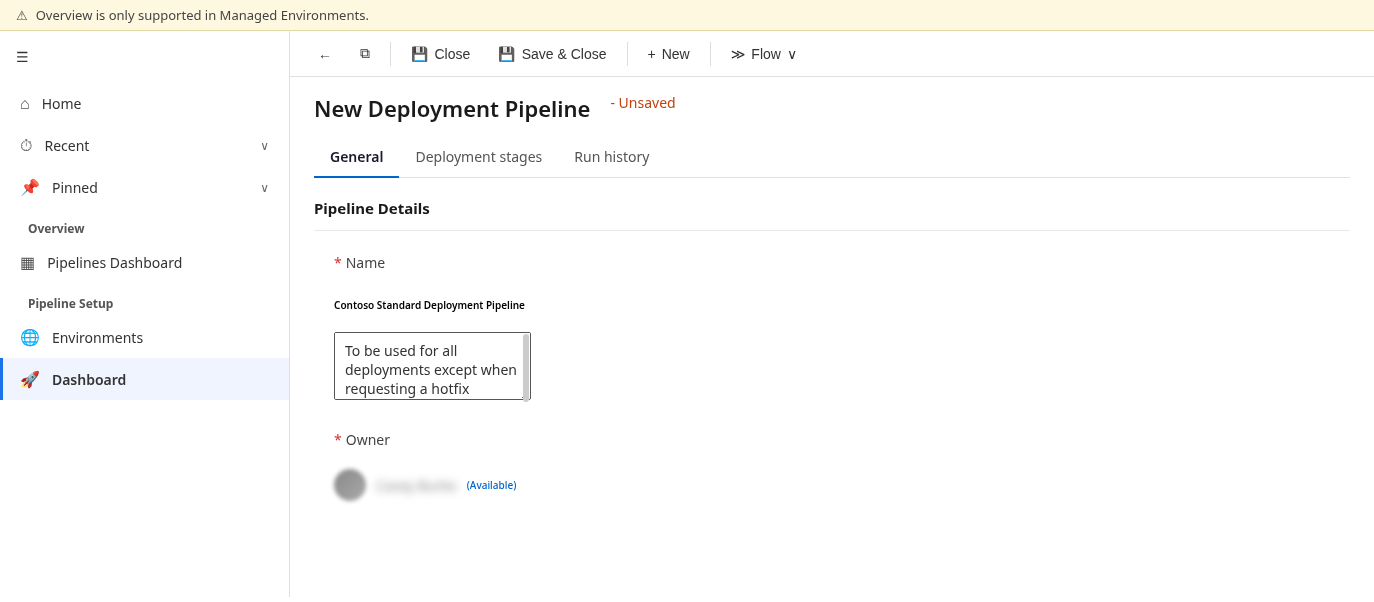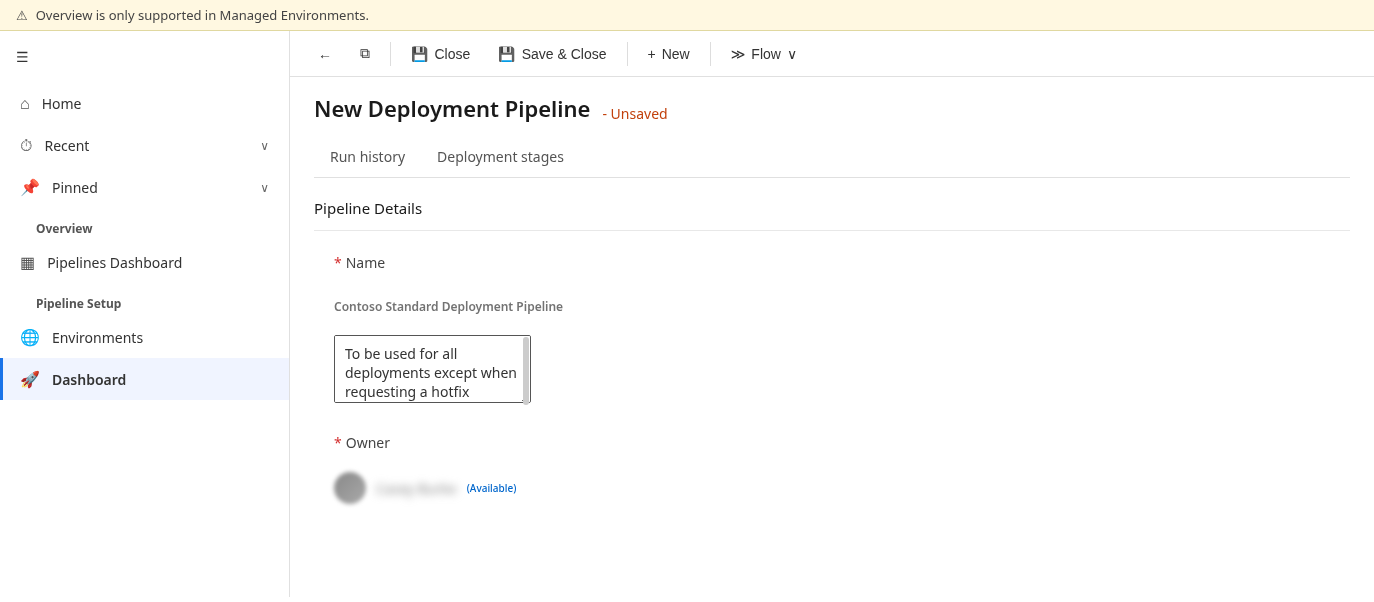--- a/index.html
+++ b/index.html
@@ -42,21 +42,21 @@
       gap: 12px;
       padding: 10px 20px;
       cursor: pointer;
       color: #333;
       font-size: 14px;
     }
     .sidebar-nav-item .icon { font-size: 16px; color: #555; }
     .sidebar-nav-item .chevron { margin-left: auto; font-size: 12px; color: #666; }
 
     .sidebar-section-label {
-      padding: 12px 36px 4px;
+      padding: 12px 28px 4px;
       font-size: 12px;
       font-weight: 700;
       color: #555;
       text-transform: none;
     }
 
     .sidebar-nav-item.active {
       border-left: 3px solid #1a73e8;
       background: #f0f4ff;
       font-weight: 600;
@@ -102,22 +102,22 @@
     }
 
     
     .page-header {
       padding: 16px 24px 0;
       background: #fff;
     }
 
     .page-title-row {
       display: flex;
-      align-items: flex-end;
-      gap: 12px;
+      align-items: flex-start;
+      gap: 20px;
       margin-bottom: 16px;
     }
 
     .page-title {
       font-size: 22px;
       font-weight: 600;
       color: #1a1a1a;
     }
 
     .page-subtitle {
@@ -150,21 +150,21 @@
     
     .content-area {
       flex: 1;
       overflow-y: auto;
       padding: 20px 24px;
       background: #fff;
     }
 
     .section-title {
       font-size: 15px;
-      font-weight: 400;
+      font-weight: 700;
       color: #1a1a1a;
       margin-bottom: 16px;
       padding-bottom: 12px;
       border-bottom: 1px solid #e8e8e8;
     }
 
     
     .form-row {
       display: flex;
       align-items: flex-start;
@@ -182,22 +182,22 @@
       padding-top: 6px;
     }
 
     .required-star {
       color: #d32f2f;
       margin-right: 4px;
     }
 
     .form-value {
       flex: 1;
-      font-size: 12px;
-      color: #737373;
+      font-size: 10px;
+      color: #000000;
       font-weight: 600;
       padding-top: 6px;
     }
 
     .form-textarea {
       flex: 1;
       border: 1px solid #555;
       border-radius: 2px;
       padding: 8px 10px;
       font-size: 14px;
@@ -328,22 +328,23 @@
         <span>∨</span>
       </button>
     </div>
 
     <div class="page-header">
       <div class="page-title-row">
         <span class="page-title">New Deployment Pipeline</span>
         <span class="page-subtitle">- Unsaved</span>
       </div>
       <div class="tabs">
+        <div class="tab active">General</div>
+        <div class="tab">Deployment stages</div>
         <div class="tab">Run history</div>
-        <div class="tab">Deployment stages</div>
       </div>
     </div>
 
     <div class="content-area">
       <div class="section-title">Pipeline Details</div>
 
       <div class="form-row">
         <div class="form-label">
           <span class="required-star">*</span><span>Name</span>
         </div>

